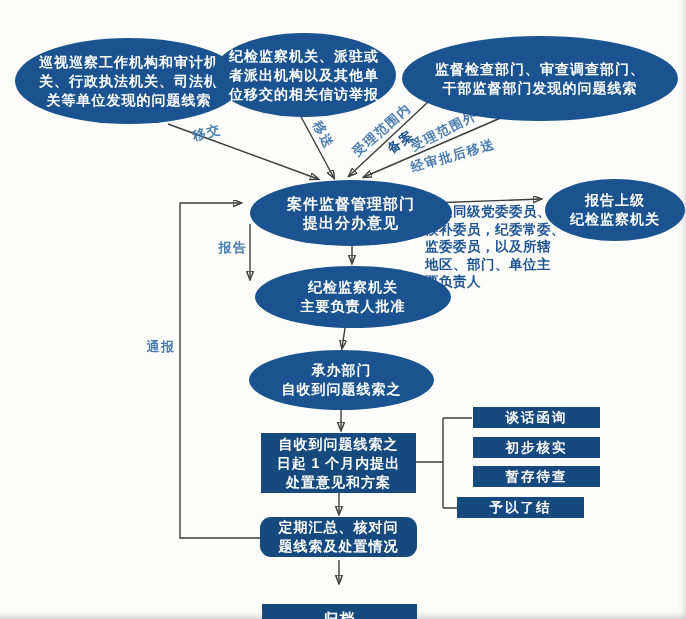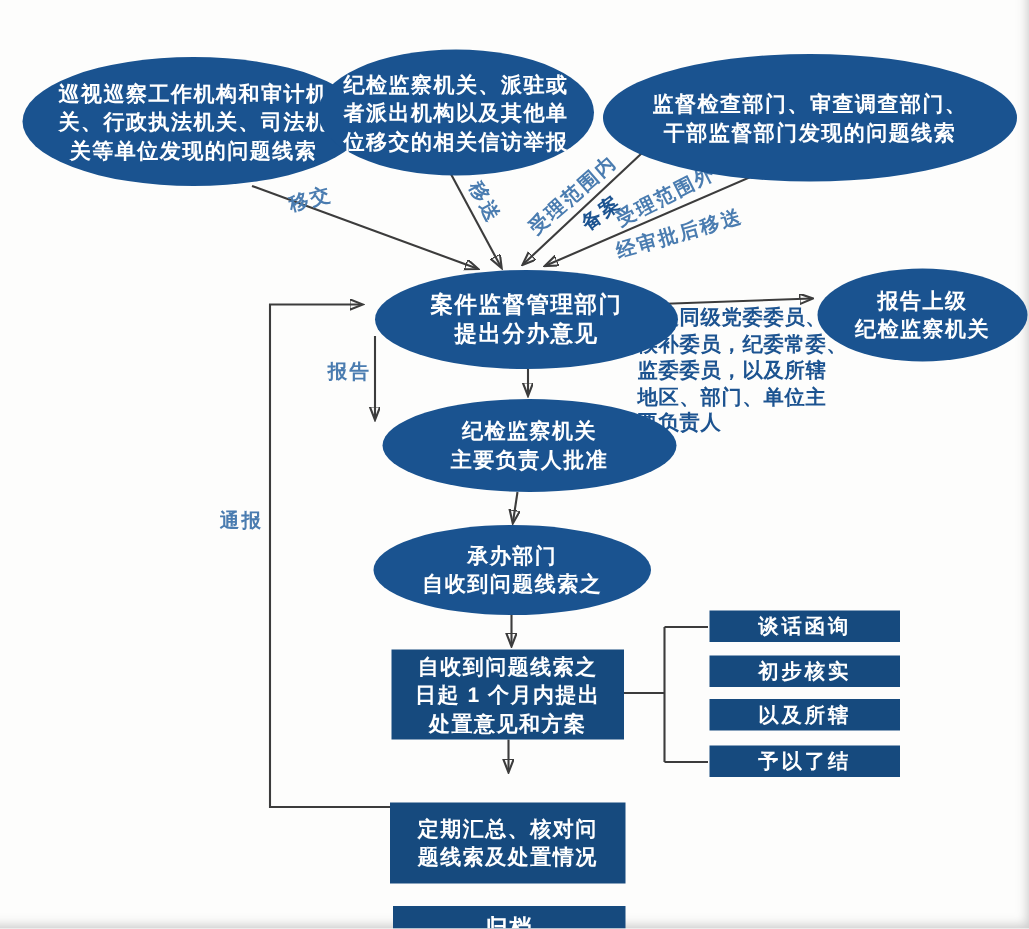--- a/index.html
+++ b/index.html
@@ -80,28 +80,28 @@
   <div class="node ellipse" style="left:545px;top:179px;width:140px;height:62px;font-size:14px;">报告上级
 纪检监察机关</div>
   <div class="node ellipse" style="left:255px;top:266px;width:196px;height:62px;font-size:14px;">纪检监察机关
 主要负责人批准</div>
   <div class="node ellipse" style="left:249px;top:350px;width:185px;height:60px;font-size:14px;">承办部门
 自收到问题线索之</div>
 
   <div class="node rect" style="left:261px;top:433px;width:155px;height:60px;font-size:14px;">自收到问题线索之
 日起 1 个月内提出
 处置意见和方案</div>
-  <div class="node rect" style="left:260px;top:535px;width:157px;height:54px;font-size:14px;">定期汇总、核对问
+  <div class="node rect" style="left:260px;top:517px;width:157px;height:40px;font-size:14px;border-radius:11px;">定期汇总、核对问
 题线索及处置情况</div>
   <div class="node rect" style="left:262px;top:604px;width:155px;height:28px;font-size:15px;">归档</div>
 
   <div class="node opt" style="left:473px;top:437px;width:127px;height:21px;">初步核实</div>
   <div class="node opt" style="left:473px;top:407px;width:127px;height:21px;">谈话函询</div>
-  <div class="node opt" style="left:473px;top:466px;width:127px;height:21px;">以及所辖</div>
-  <div class="node opt" style="left:473px;top:497px;width:127px;height:21px;">予以了结</div>
+  <div class="node opt" style="left:473px;top:466px;width:127px;height:21px;">暂存待查</div>
+  <div class="node opt" style="left:457px;top:497px;width:127px;height:21px;">予以了结</div>
 
   <div class="edge-label" style="left:207px;top:133px;transform:translate(-50%,-50%) rotate(-15deg);">移交</div>
   <div class="edge-label" style="left:323px;top:135px;transform:translate(-50%,-50%) rotate(62deg);">移送</div>
   <div class="edge-label" style="left:382px;top:130px;transform:translate(-50%,-50%) rotate(-41deg);">受理范围内</div>
   <div class="edge-label dark" style="left:401px;top:142px;transform:translate(-50%,-50%) rotate(-36deg);">备案</div>
   <div class="edge-label" style="left:444px;top:131px;transform:translate(-50%,-50%) rotate(-27deg);">受理范围外</div>
   <div class="edge-label" style="left:453px;top:156px;transform:translate(-50%,-50%) rotate(-16deg);">经审批后移送</div>
   <div class="edge-label" style="left:233px;top:248px;transform:translate(-50%,-50%);">报告</div>
   <div class="edge-label" style="left:161px;top:347px;transform:translate(-50%,-50%);">通报</div>
 

